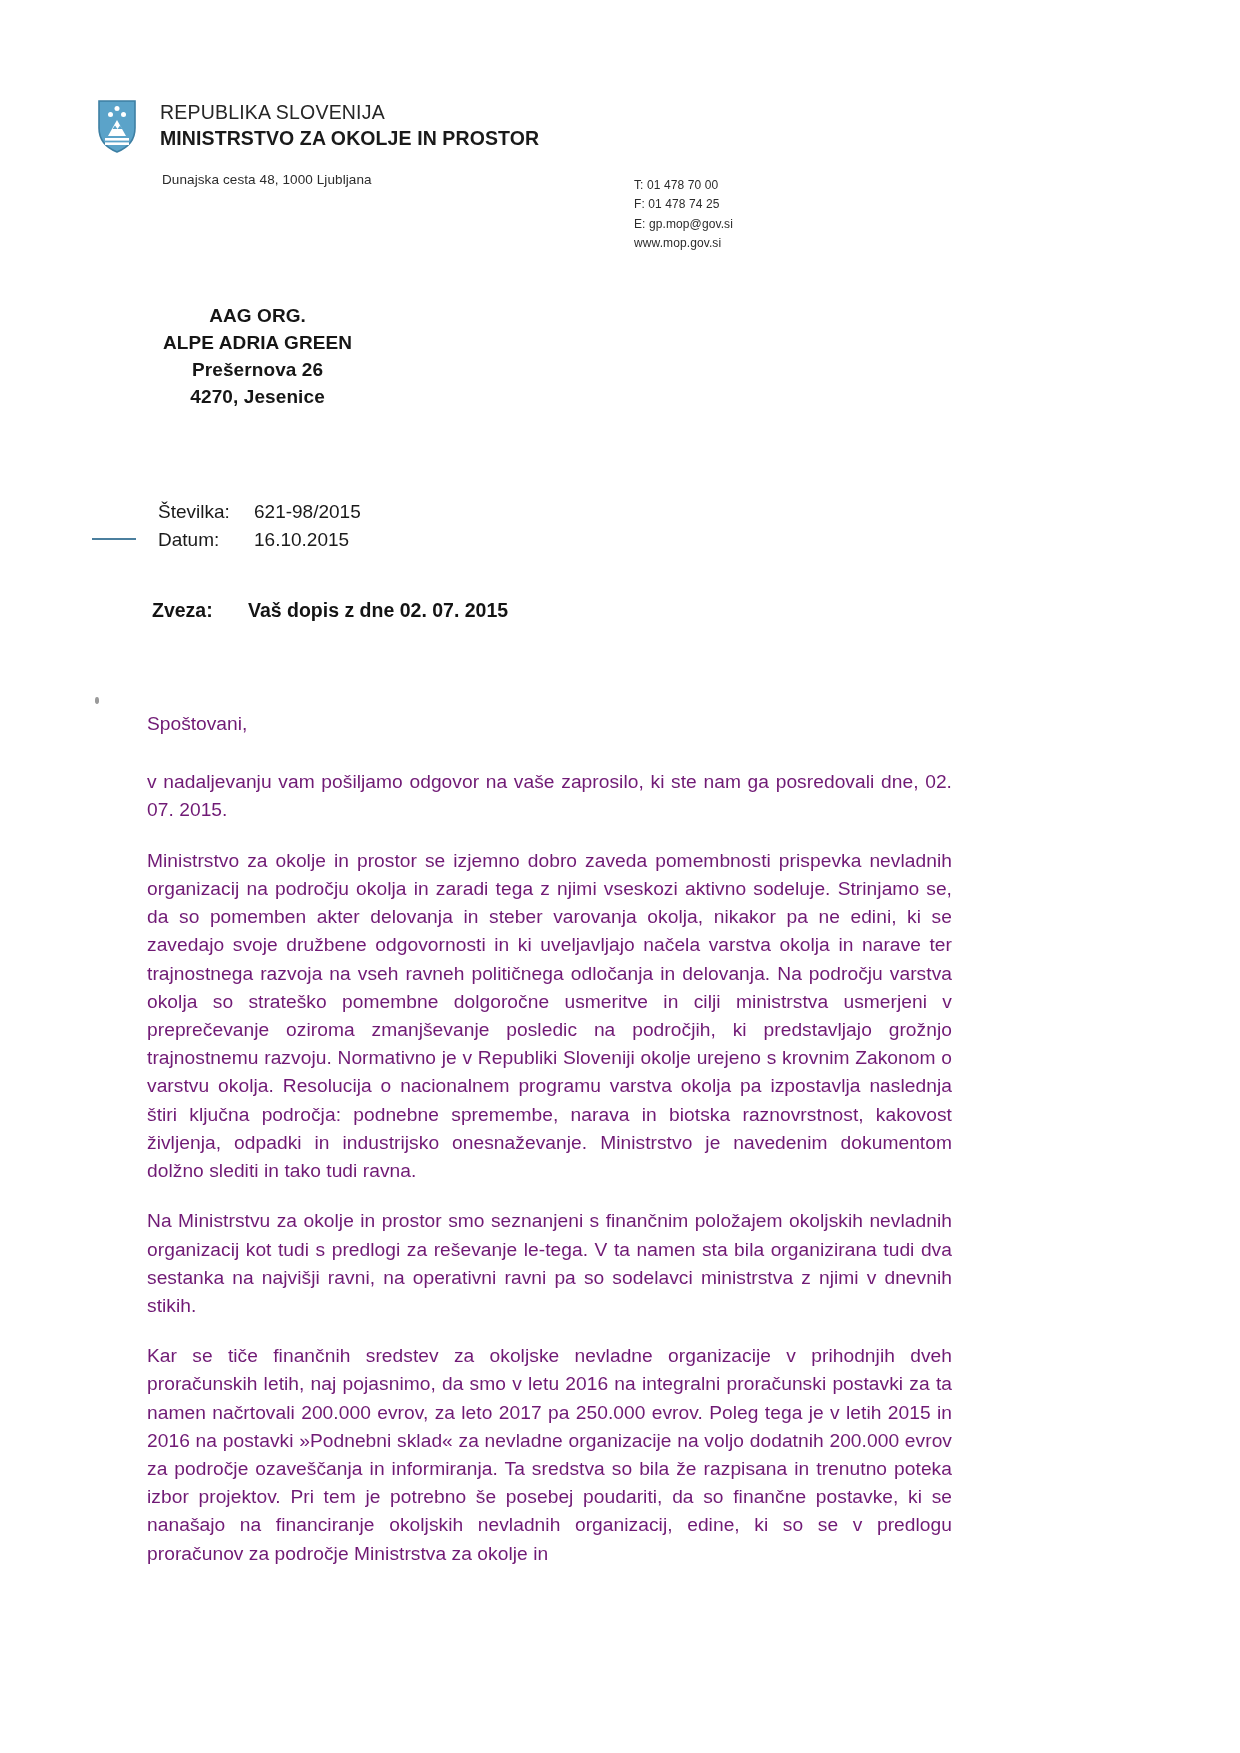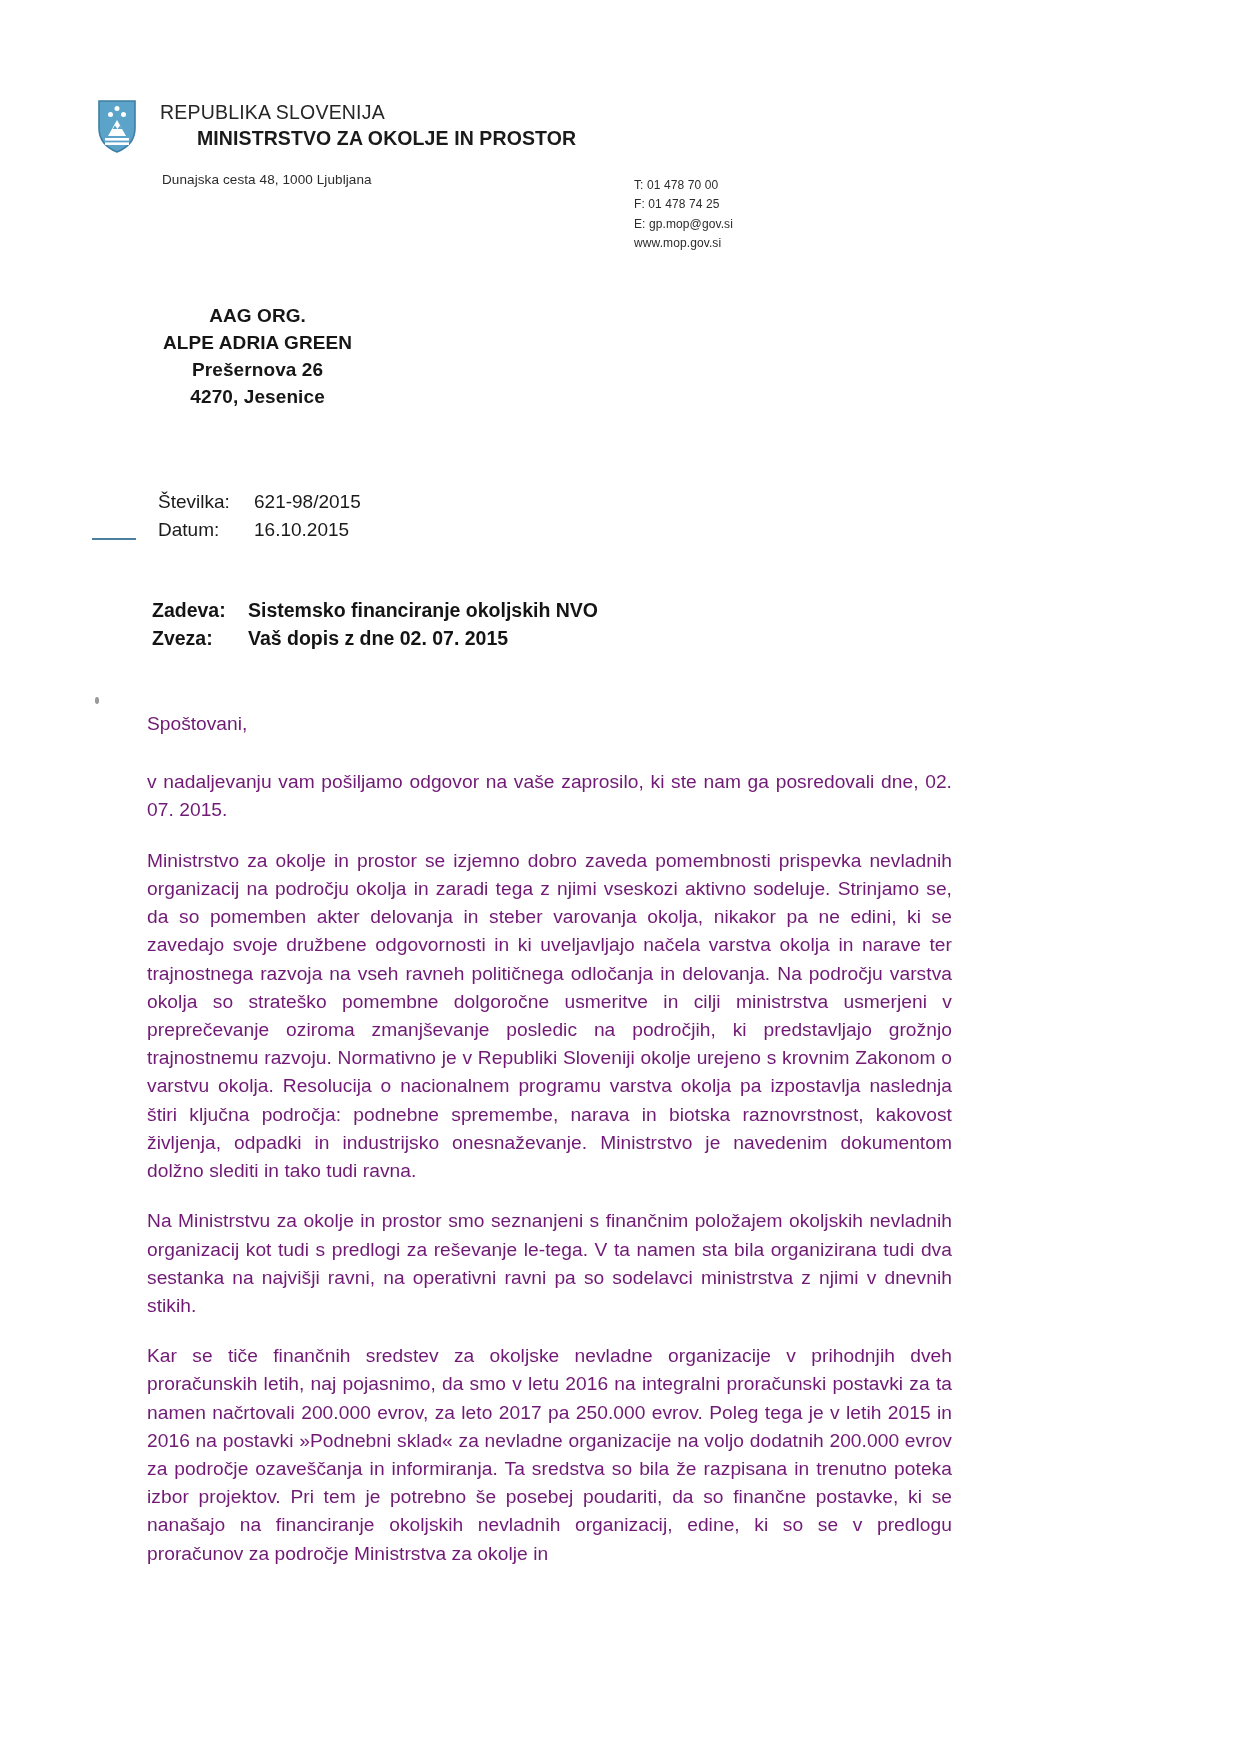--- a/index.html
+++ b/index.html
@@ -44,21 +44,20 @@
     line-height: 1.32;
     white-space: nowrap;
   }
   .org-line2 {
     font-size: 19.5px;
     font-weight: bold;
     letter-spacing: 0.1px;
     color: #1a1a1a;
     line-height: 1.32;
     white-space: nowrap;
-    margin-left: 37px;
   }
 
   
   .address-line {
     position: absolute;
     left: 162px;
     top: 172px;
     font-size: 13.5px;
     color: #2b2b2b;
     letter-spacing: 0.1px;
@@ -85,21 +84,21 @@
     line-height: 1.42;
     color: #161616;
     letter-spacing: 0.1px;
   }
   .recipient div { white-space: nowrap; text-align: center; }
 
   
   .refblock {
     position: absolute;
     left: 158px;
-    top: 488px;
+    top: 498px;
     font-size: 19px;
     line-height: 1.45;
     color: #1a1a1a;
   }
   .refrow {
     display: flex;
     white-space: nowrap;
   }
   .ref-label { width: 96px; flex: 0 0 auto; }
   .ref-value { }
@@ -205,24 +204,20 @@
       <span class="ref-label">Datum:</span>
       <span class="ref-value">16.10.2015</span>
     </div>
   </div>
 
   <div class="margin-rule"></div>
   <div class="margin-tick"></div>
 
   <div class="subject">
     <div class="subjrow">
-      <span class="subj-label">Zadeva:</span>
-      <span>Sistemsko financiranje okoljskih NVO</span>
-    </div>
-    <div class="subjrow">
       <span class="subj-label">Zveza:</span>
       <span>Vaš dopis z dne 02. 07. 2015</span>
     </div>
   </div>
 
   <div class="body">
     <p class="salutation">Spoštovani,</p>
     <p class="para">v nadaljevanju vam pošiljamo odgovor na vaše zaprosilo, ki ste nam ga posredovali dne, 02. 07. 2015.</p>
     <p class="para">Ministrstvo za okolje in prostor se izjemno dobro zaveda pomembnosti prispevka nevladnih organizacij na področju okolja in zaradi tega z njimi vseskozi aktivno sodeluje. Strinjamo se, da so pomemben akter delovanja in steber varovanja okolja, nikakor pa ne edini, ki se zavedajo svoje družbene odgovornosti in ki uveljavljajo načela varstva okolja in narave ter trajnostnega razvoja na vseh ravneh političnega odločanja in delovanja. Na področju varstva okolja so strateško pomembne dolgoročne usmeritve in cilji ministrstva usmerjeni v preprečevanje oziroma zmanjševanje posledic na področjih, ki predstavljajo grožnjo trajnostnemu razvoju. Normativno je v Republiki Sloveniji okolje urejeno s krovnim Zakonom o varstvu okolja. Resolucija o nacionalnem programu varstva okolja pa izpostavlja naslednja štiri ključna področja: podnebne spremembe, narava in biotska raznovrstnost, kakovost življenja, odpadki in industrijsko onesnaževanje. Ministrstvo je navedenim dokumentom dolžno slediti in tako tudi ravna.</p>
     <p class="para">Na Ministrstvu za okolje in prostor smo seznanjeni s finančnim položajem okoljskih nevladnih organizacij kot tudi s predlogi za reševanje le-tega. V ta namen sta bila organizirana tudi dva sestanka na najvišji ravni, na operativni ravni pa so sodelavci ministrstva z njimi v dnevnih stikih.</p>

